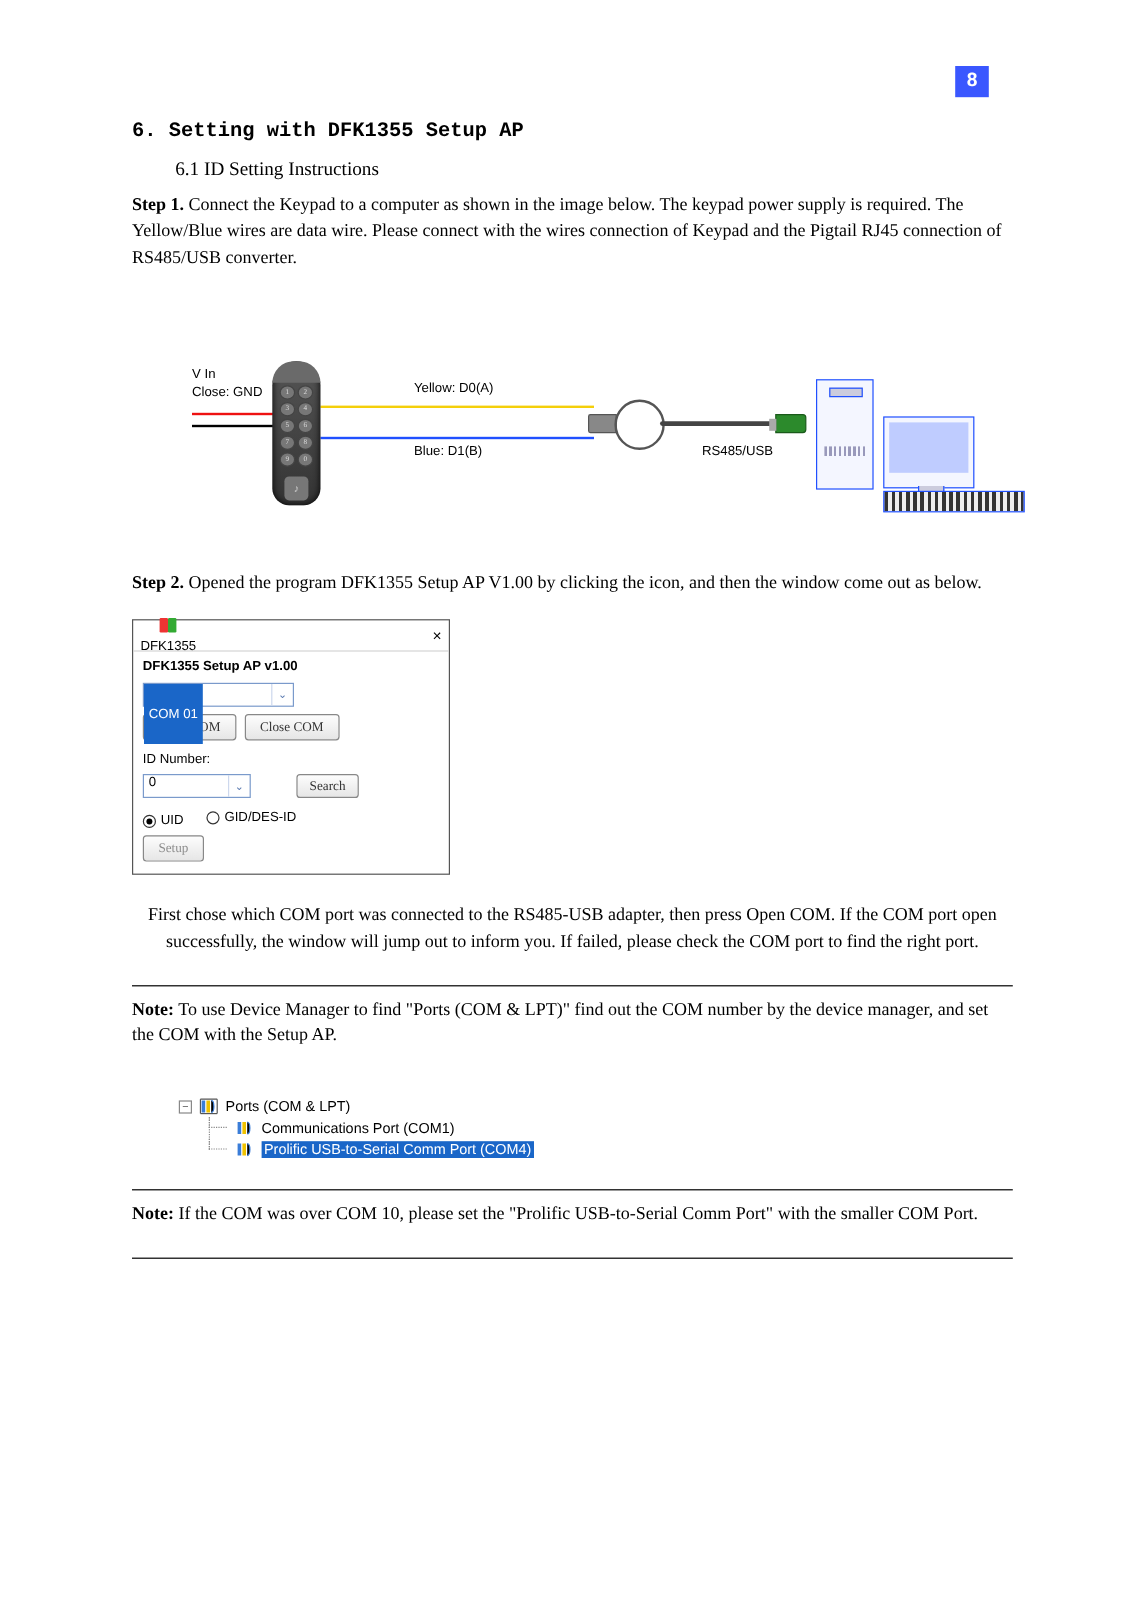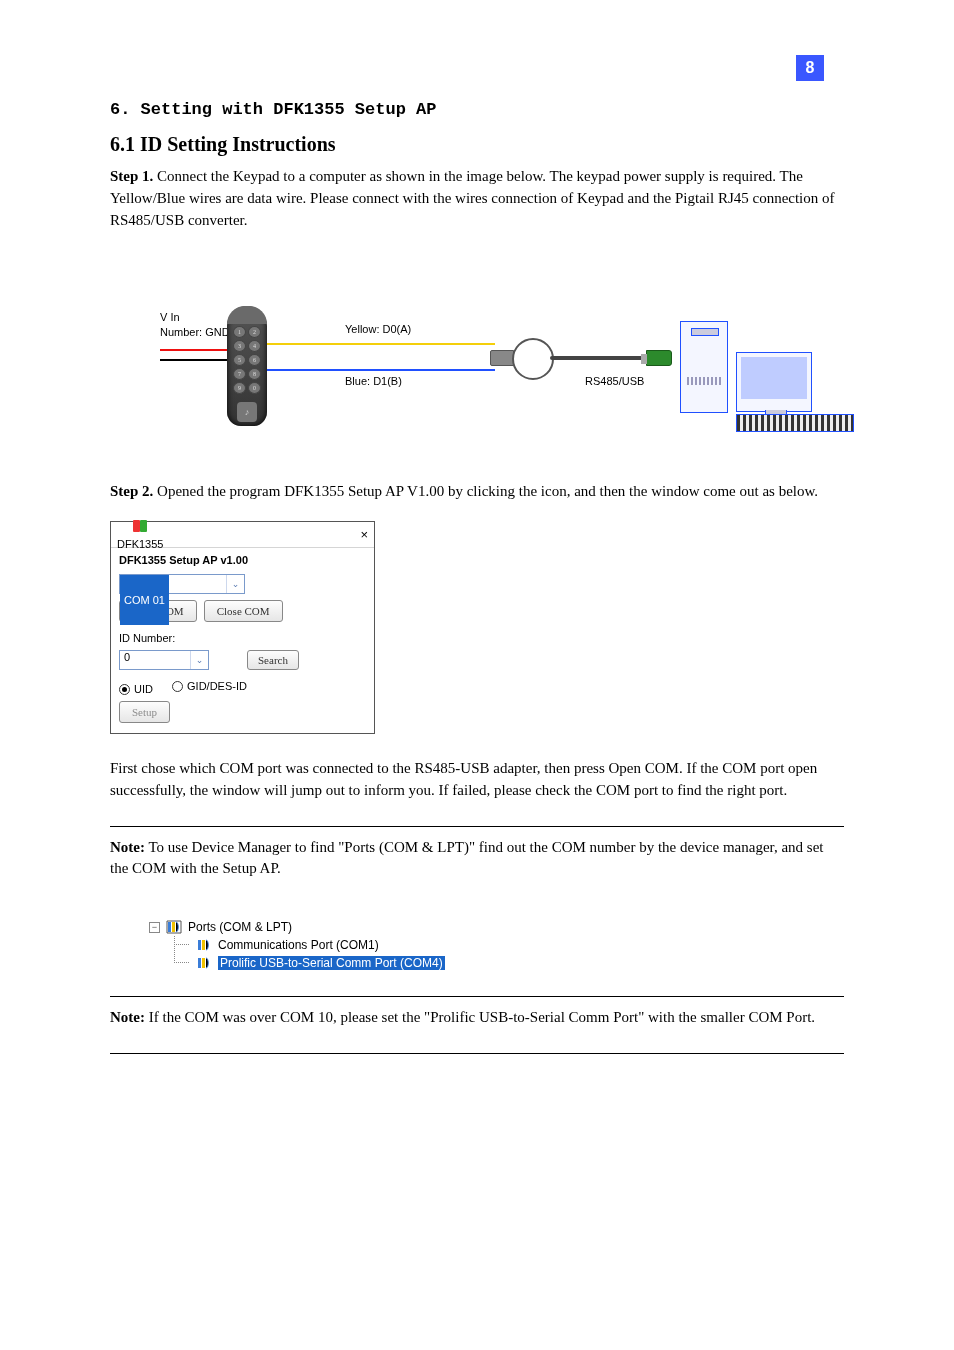--- a/index.html
+++ b/index.html
@@ -1,20 +1,20 @@
 <!DOCTYPE html>
 <html><head>
 <meta charset="utf-8">
 <style>
   * { box-sizing: border-box; margin: 0; padding: 0; }
   body { width: 954px; height: 1350px; background: #fff; font-family: "Times New Roman", serif; color: #000; position: relative; }
   .page { padding: 60px 110px 60px 110px; }
   .pagenum { position: absolute; top: 55px; right: 130px; width: 28px; height: 26px; background: #3a57ff; color: #fff; font-family: Arial, sans-serif; font-weight: bold; font-size: 16px; display: flex; align-items: center; justify-content: center; }
   h2.section { font-size: 17px; font-weight: bold; margin-top: 40px; margin-bottom: 14px; font-family: Liberation Mono, monospace; }
-  .subsection { font-size: 20px; font-weight: bold; margin-bottom: 10px; }
+  .subsection { font-size: 16px; font-weight: normal; margin-bottom: 10px; margin-left: 36px; }
   p.body { font-size: 15px; line-height: 1.45; margin-bottom: 10px; }
   p.body .lead { font-weight: bold; }
   .step1-indent { margin-left: 0; }
   .hr-thick { border: none; border-top: 1.4px solid #000; margin: 24px 0 10px 0; }
   
   .diagram { position: relative; height: 230px; margin-top: 20px; }
   .wire-label { position: absolute; font-size: 11px; font-family: Arial, sans-serif; color: #000; }
   .wire { position: absolute; height: 2px; }
   .wire.red { background: #e11; }
   .wire.yellow { background: #f4cf0a; }
@@ -85,21 +85,21 @@
 <div class="page">
   <div class="pagenum">8</div>
 
   <h2 class="section">6. Setting with DFK1355 Setup AP</h2>
   <div class="subsection">6.1 ID Setting Instructions</div>
 
   <p class="body step1-indent"><span class="lead">Step 1.</span><span> Connect the Keypad to a computer as shown in the image below. The keypad power supply is required. The Yellow/Blue wires are data wire. Please connect with the wires connection of Keypad and the Pigtail RJ45 connection of RS485/USB converter.</span></p>
 
   <div class="diagram">
     <span class="wire-label" style="left:50px; top:60px;">V In</span>
-    <span class="wire-label" style="left:50px; top:75px;">Number: GND</span>
+    <span class="wire-label" style="left:50px; top:75px;">Close: GND</span>
     <span class="wire-label" style="left:235px; top:72px;">Yellow: D0(A)</span>
     <span class="wire-label" style="left:235px; top:124px;">Blue: D1(B)</span>
     <span class="wire-label" style="left:450px; top:124px;padding-left:25px;">RS485/USB</span>
 
     <div class="wire red" style="left:50px; top:98px; width:68px;"></div>
     <div class="wire black" style="left:50px; top:108px; width:68px;"></div>
     <div class="wire yellow" style="left:157px; top:92px; width:228px;"></div>
     <div class="wire blue" style="left:157px; top:118px; width:228px;"></div>
     <div class="wire black" style="left:582px; top:106px; width:10px;"></div>
 
@@ -183,21 +183,21 @@
             </span>
         </div>
 
         <div class="row">
           <button class="w-btn disabled">Setup</button>
         </div>
       </div>
     </div>
   </div>
 
-  <p class="body" style="margin-top:24px;">First chose which COM port was connected to the RS485-USB adapter, then press Open COM. If the COM port open successfully, the window will jump out to inform you. If failed, please check the COM port to find the right port.</p>
+  <p class="body" style="margin-top:24px;text-align:center;">First chose which COM port was connected to the RS485-USB adapter, then press Open COM. If the COM port open successfully, the window will jump out to inform you. If failed, please check the COM port to find the right port.</p>
 
   <div class="hr-thick"></div>
 
   <p class="body">
     <span class="note-strong">Note:</span><span> To use Device Manager to find </span><span>"</span><span>Ports (COM &amp; LPT)</span><span>"</span><span> find out the COM number by the device manager, and set the COM with the Setup AP.</span>
   </p>
 
   <div class="dm-tree reltree">
     <div class="vline"></div>
     <div class="dm-row">

